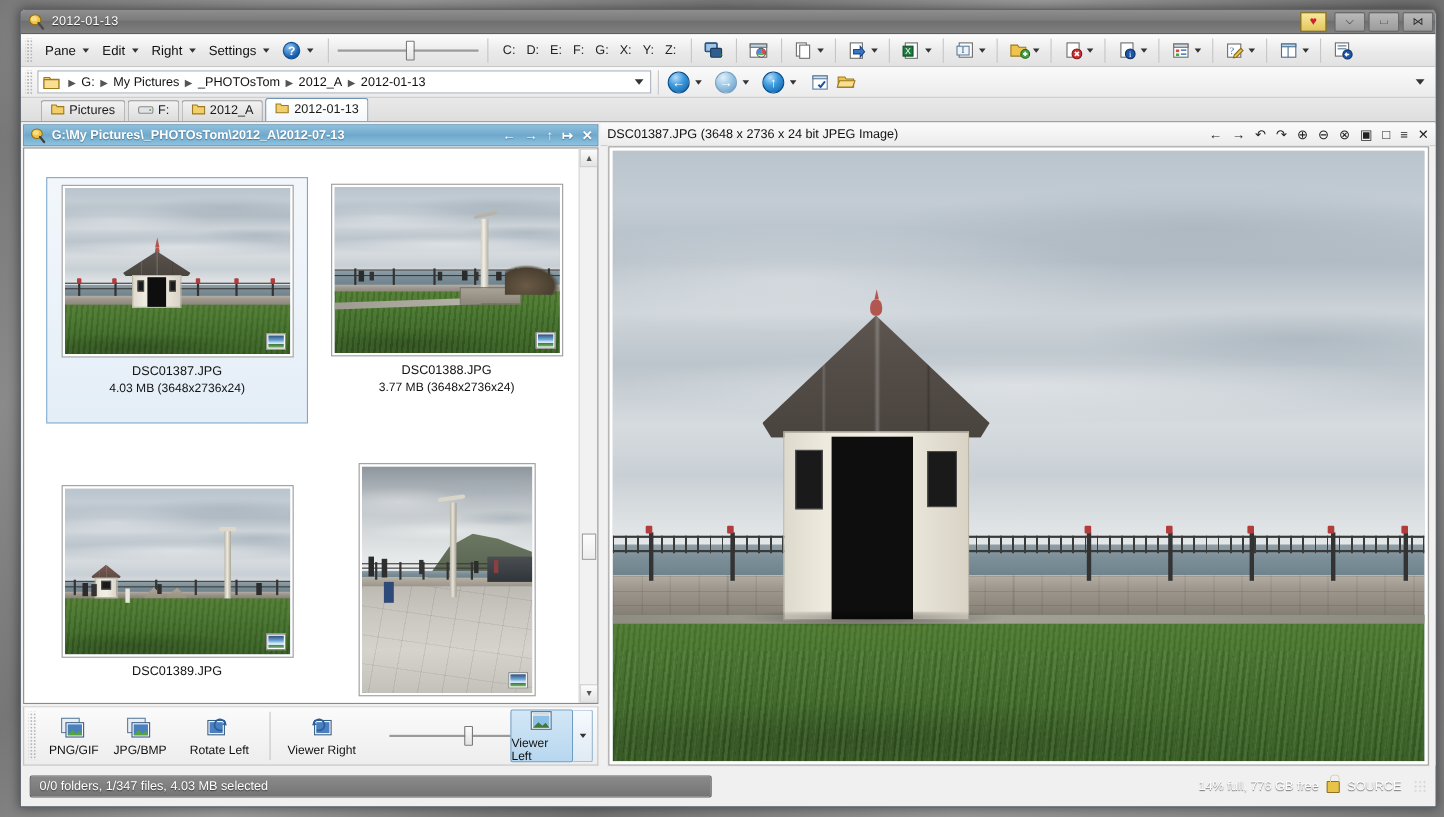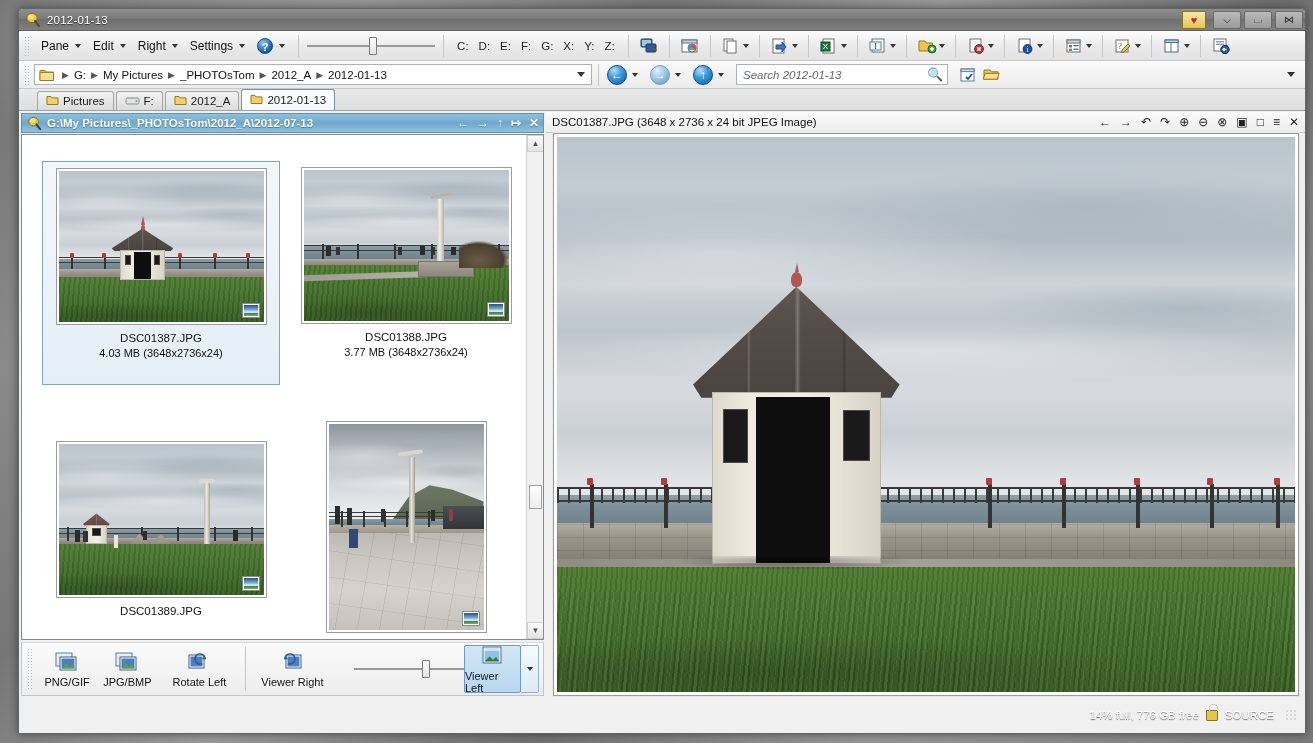--- a/index.html
+++ b/index.html
@@ -631,24 +631,20 @@
     </div>
     <div class="tbtn" style="margin-left:8px;">
       <span class="navcirc dim">→</span>
       <span class="caret" style="margin-left:5px;"></span>
     </div>
     <div class="tbtn" style="margin-left:8px;">
       <span class="navcirc">↑</span>
       <span class="caret" style="margin-left:5px;"></span>
     </div>
 
-    <div class="searchbox" style="margin-left:10px;">
-      <span>Search 2012-01-13</span>
-      <span class="mag">🔍</span>
-    </div>
 
     <div class="tbtn" style="margin-left:8px;">
       <span class="ico">
         <svg width="20" height="18" viewBox="0 0 20 18">
           <rect x="3" y="3" width="13" height="12" fill="#fff" stroke="#5b7e9e"></rect>
           <rect x="3" y="3" width="13" height="2.6" fill="#cfe0ee" stroke="#5b7e9e"></rect>
           <path d="M8 11 l2 2 4 -5" stroke="#1b55a8" stroke-width="1.8" fill="none"></path>
         </svg>
       </span>
     </div>
@@ -1054,20 +1050,21 @@
             <div style="position:absolute;left:0;right:0;top:82%;bottom:0;
                         background:repeating-linear-gradient(97deg, rgba(255,255,255,.045) 0 3px, rgba(0,0,0,.05) 3px 7px);"></div>
           </div>
         </div>
       </div>
     </div>
 
   </div>
 
   <div class="statusbar">
+    <div class="sb-left">0/0 folders, 1/347 files, 4.03 MB selected</div>
     <div class="sb-right">
       <span>14% full, 776 GB free</span>
       <span class="lock"></span>
       <span>SOURCE</span>
       <span class="grip-corner"></span>
     </div>
   </div>
 
 </div>
 

